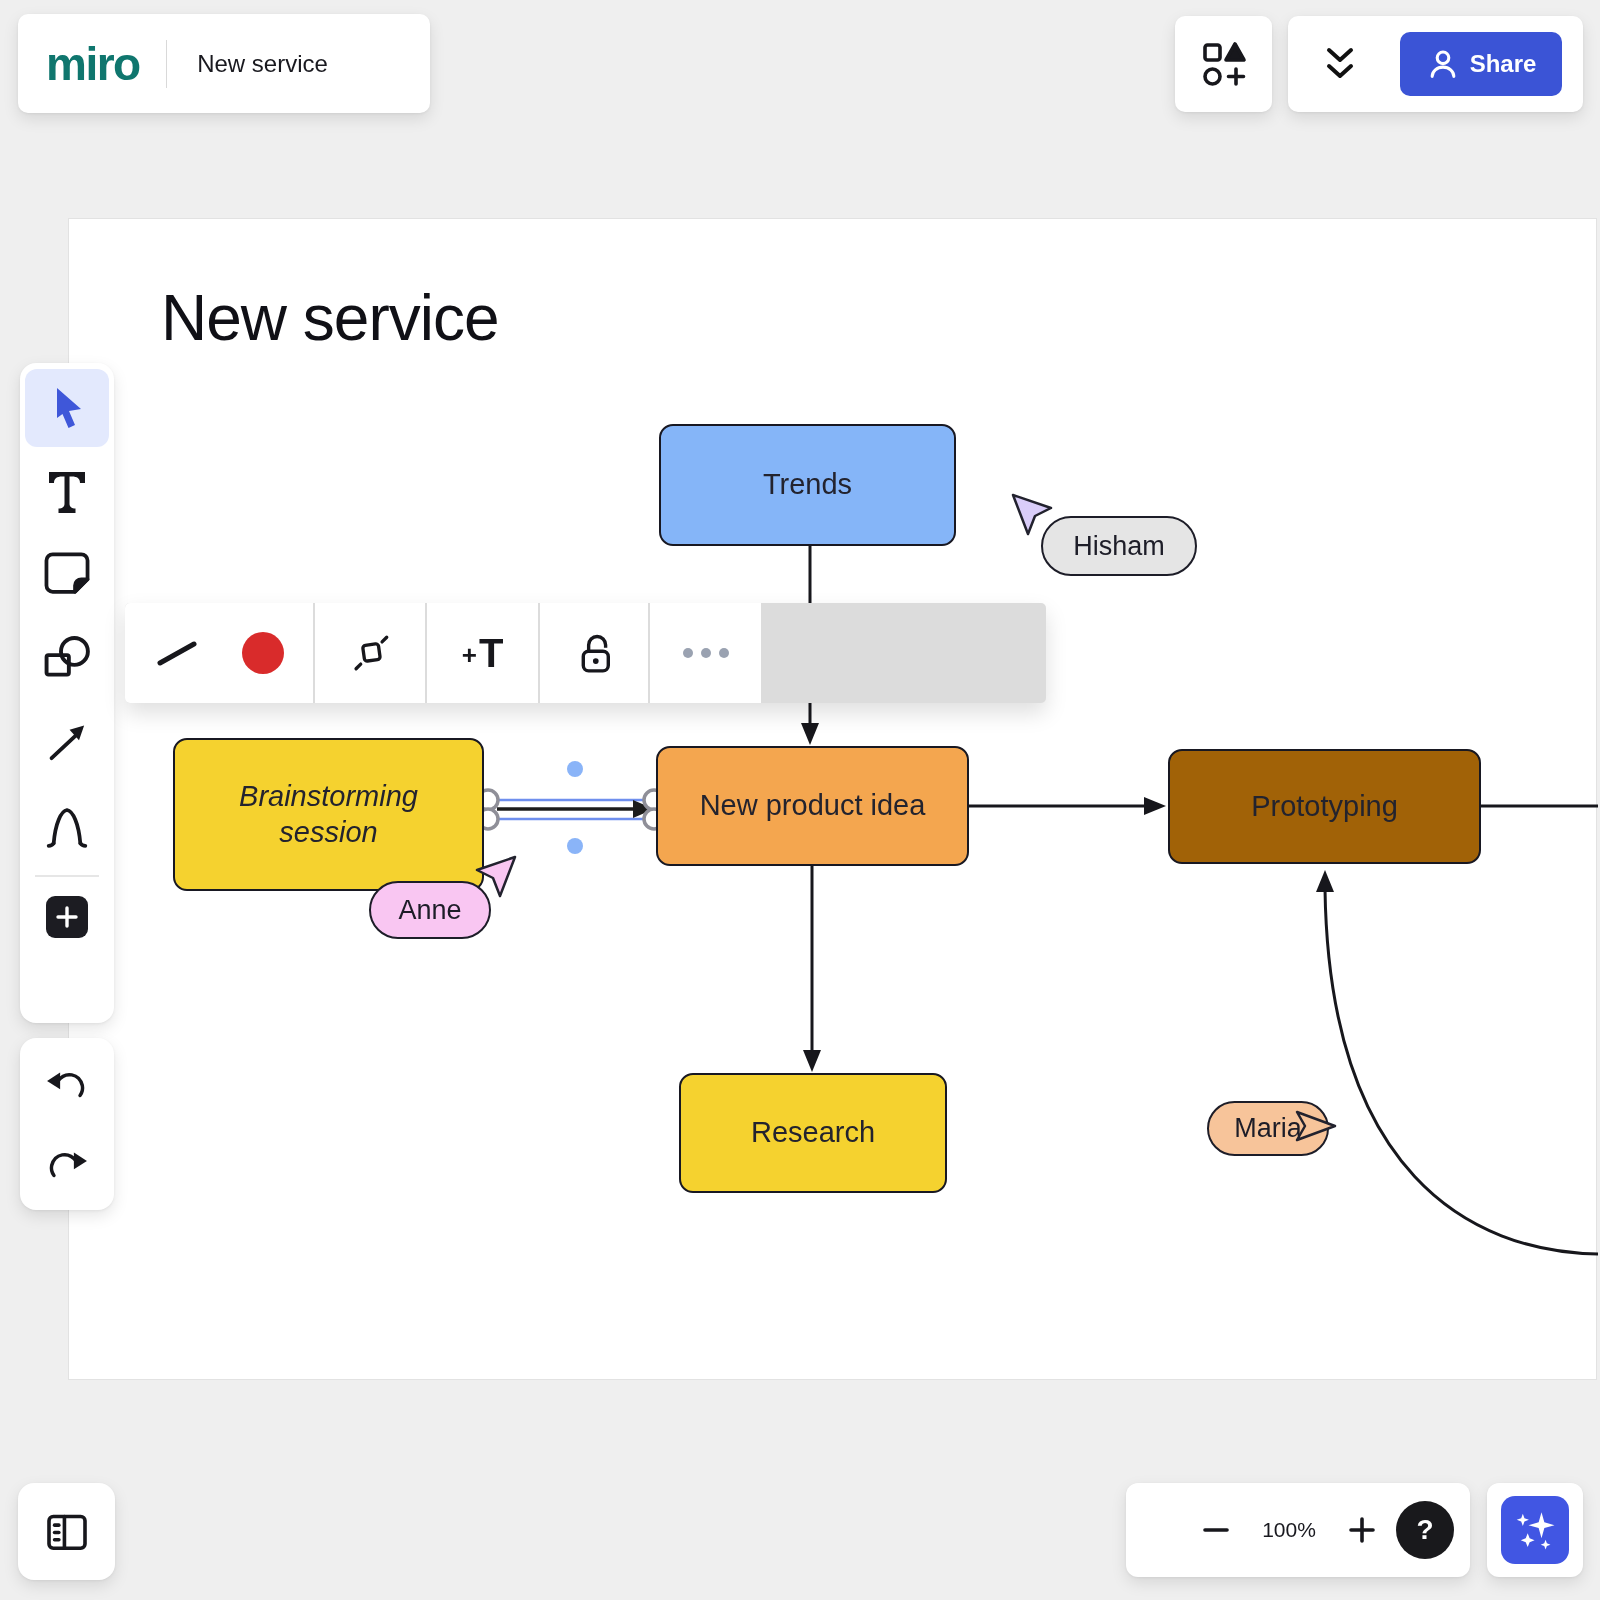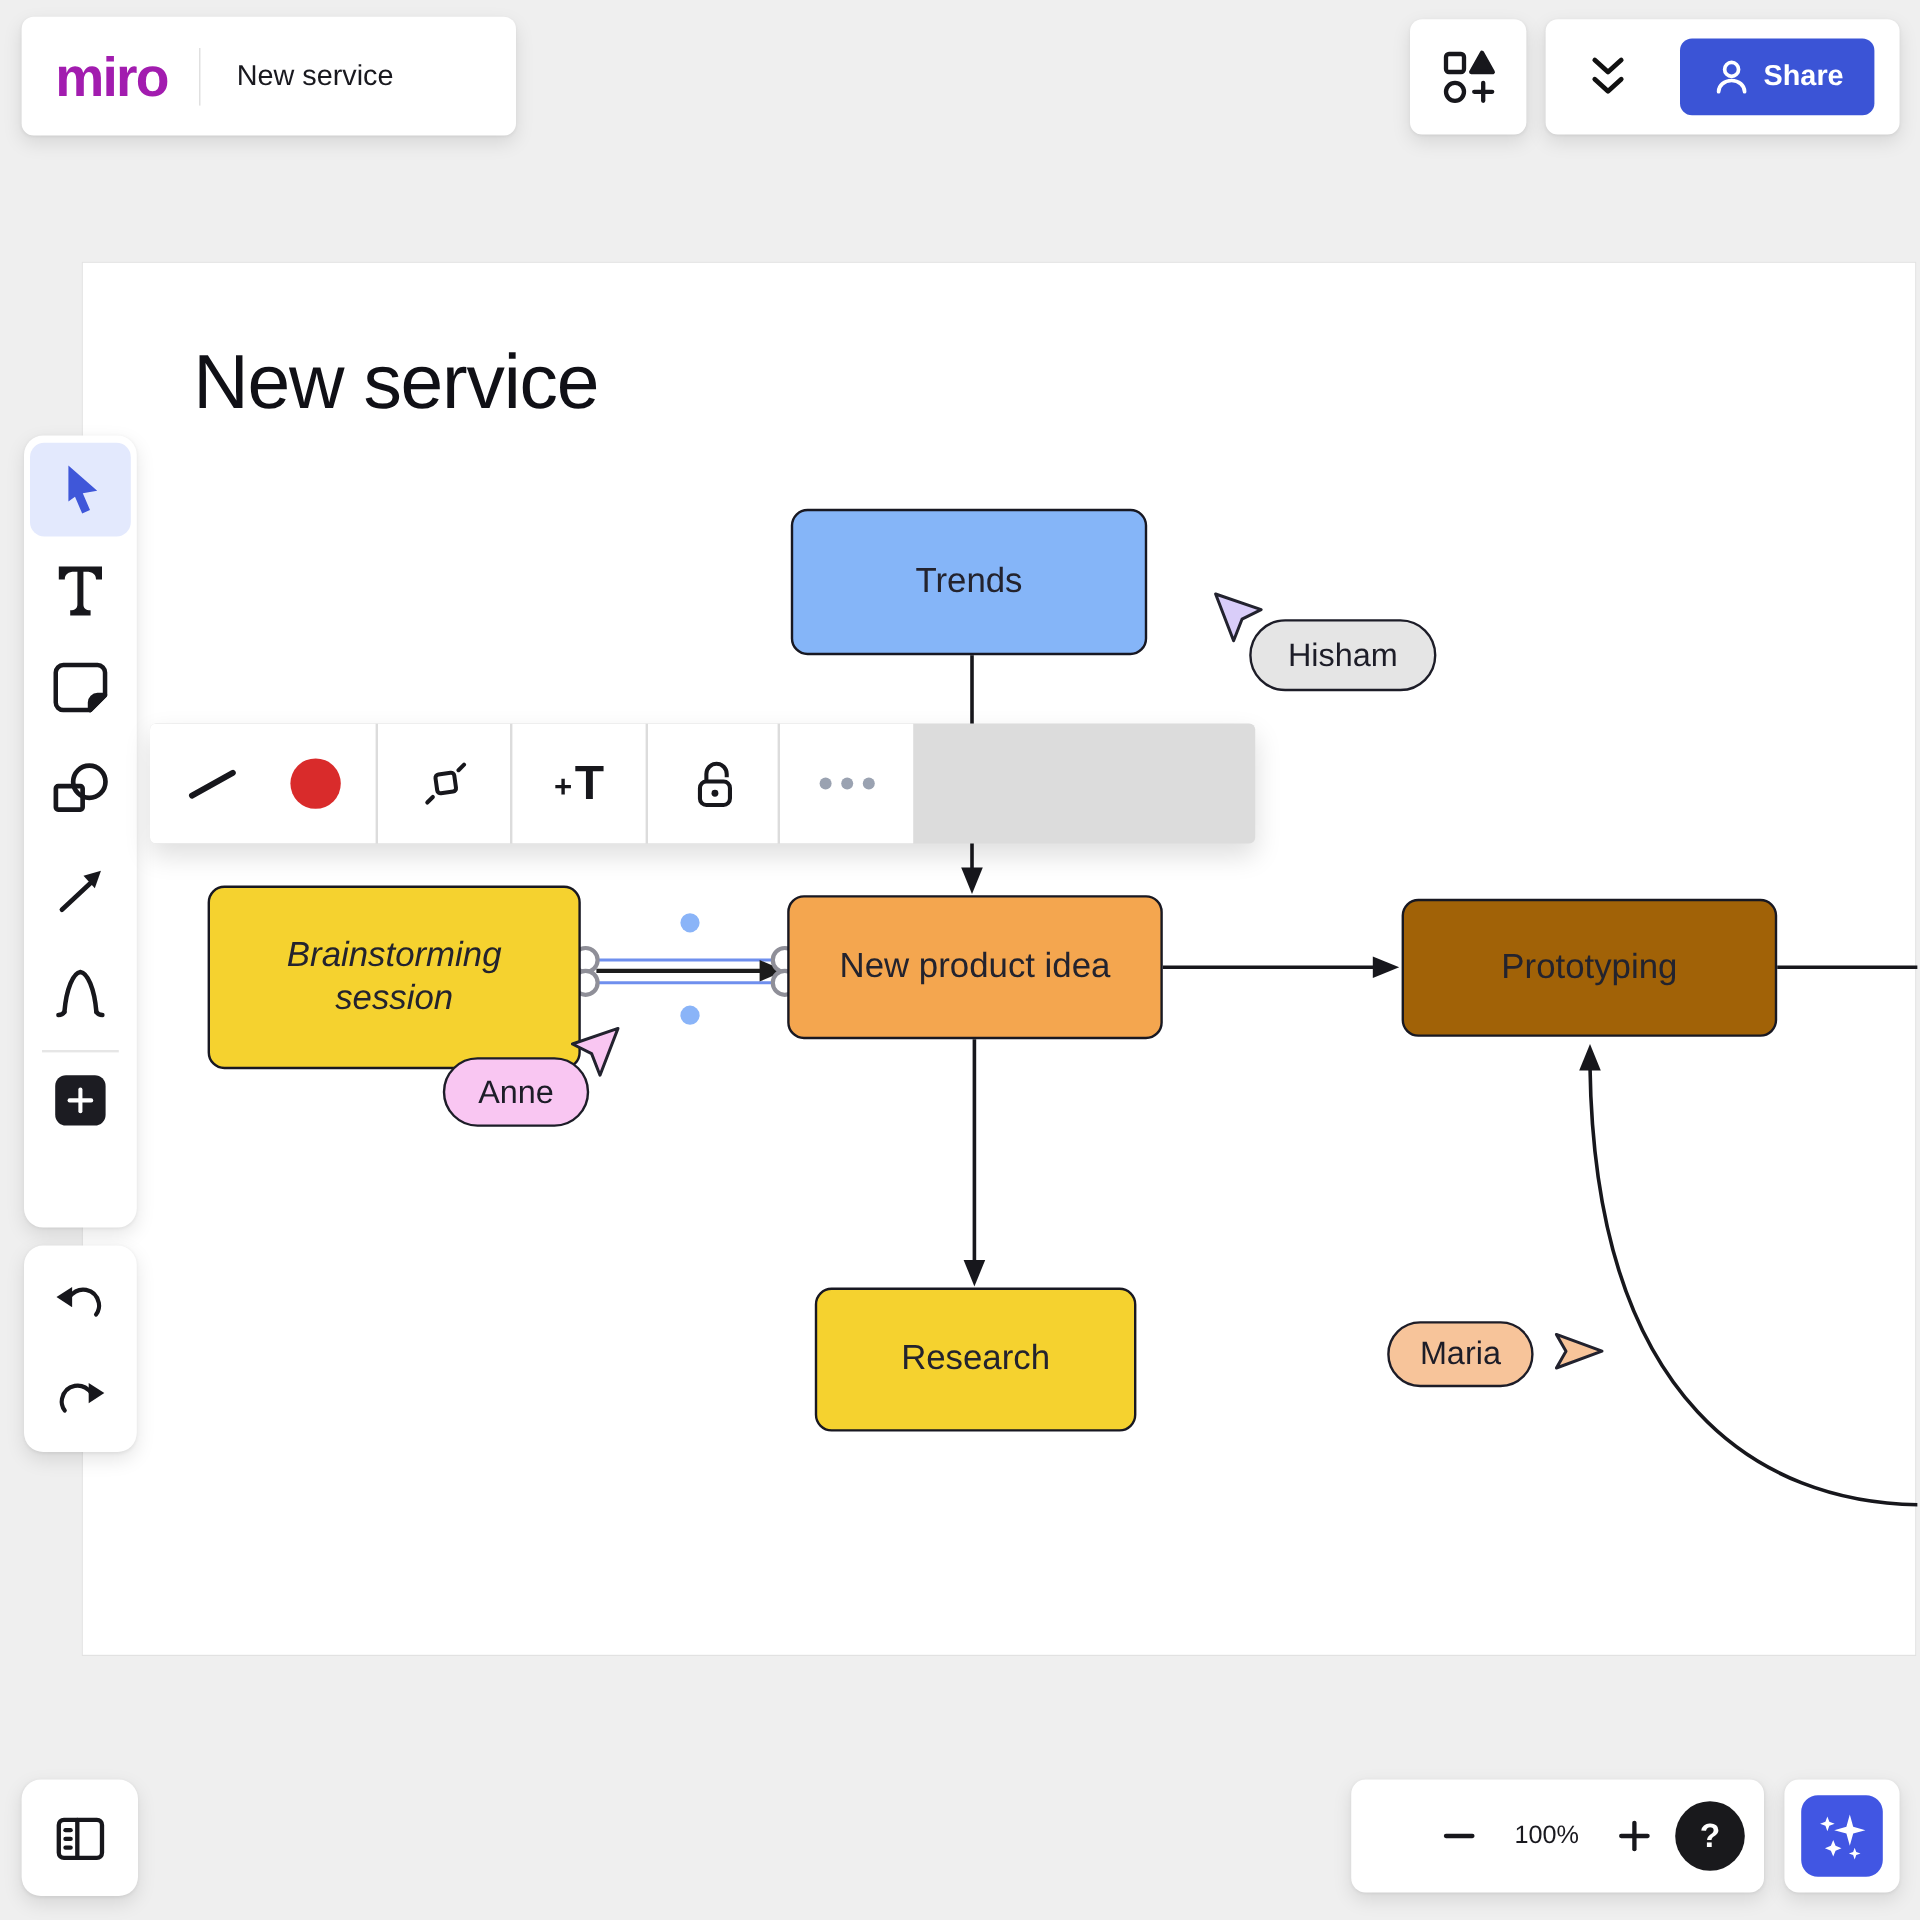--- a/index.html
+++ b/index.html
@@ -44,26 +44,26 @@
   .cursor { position:absolute; }
   .cursor-pill {
     position:absolute; display:flex; align-items:center; justify-content:center;
     border:2.5px solid #1d1d28; border-radius:32px;
     font-size:27px; color:#1d1d28; white-space:nowrap;
   }
   #pill-hisham { left:972px; top:297px; width:156px; height:60px; background:#e5e5e5; }
   #ptr-hisham  { left:940px; top:272px; }
   #pill-anne   { left:300px; top:662px; width:122px; height:58px; background:#f9c6f2; }
   #ptr-anne    { left:404px; top:634px; }
-  #pill-maria  { left:1087px; top:882px; width:122px; height:55px; background:#f7c49a; }
+  #pill-maria  { left:1138px; top:882px; width:122px; height:55px; background:#f7c49a; }
   #ptr-maria   { left:1224px; top:890px; }
 
   
   #logo-card { left:18px; top:14px; width:412px; height:99px; display:flex; align-items:center; }
-  #logo-text { font-size:46px; font-weight:700; letter-spacing:-1.5px; color:#a21caf; margin-left:28px; }
+  #logo-text { font-size:46px; font-weight:700; letter-spacing:-1.5px; color:#0f766e; margin-left:28px; }
   #logo-divider { width:1.5px; height:48px; background:#d9d9d9; margin:0 30px 0 26px; }
   #board-title { font-size:24px; color:#19191f; }
 
   #apps-card { left:1175px; top:16px; width:97px; height:96px; display:flex; align-items:center; justify-content:center; cursor:pointer; }
   #right-card { left:1288px; top:16px; width:295px; height:96px; display:flex; align-items:center; }
   #collapse-btn { margin-left:32px; display:flex; cursor:pointer; }
   #share-btn {
     position:absolute; left:112px; top:16px; width:162px; height:64px;
     background:#3b54d6; border-radius:10px; border:none; cursor:pointer;
     display:flex; align-items:center; justify-content:center; gap:10px;

